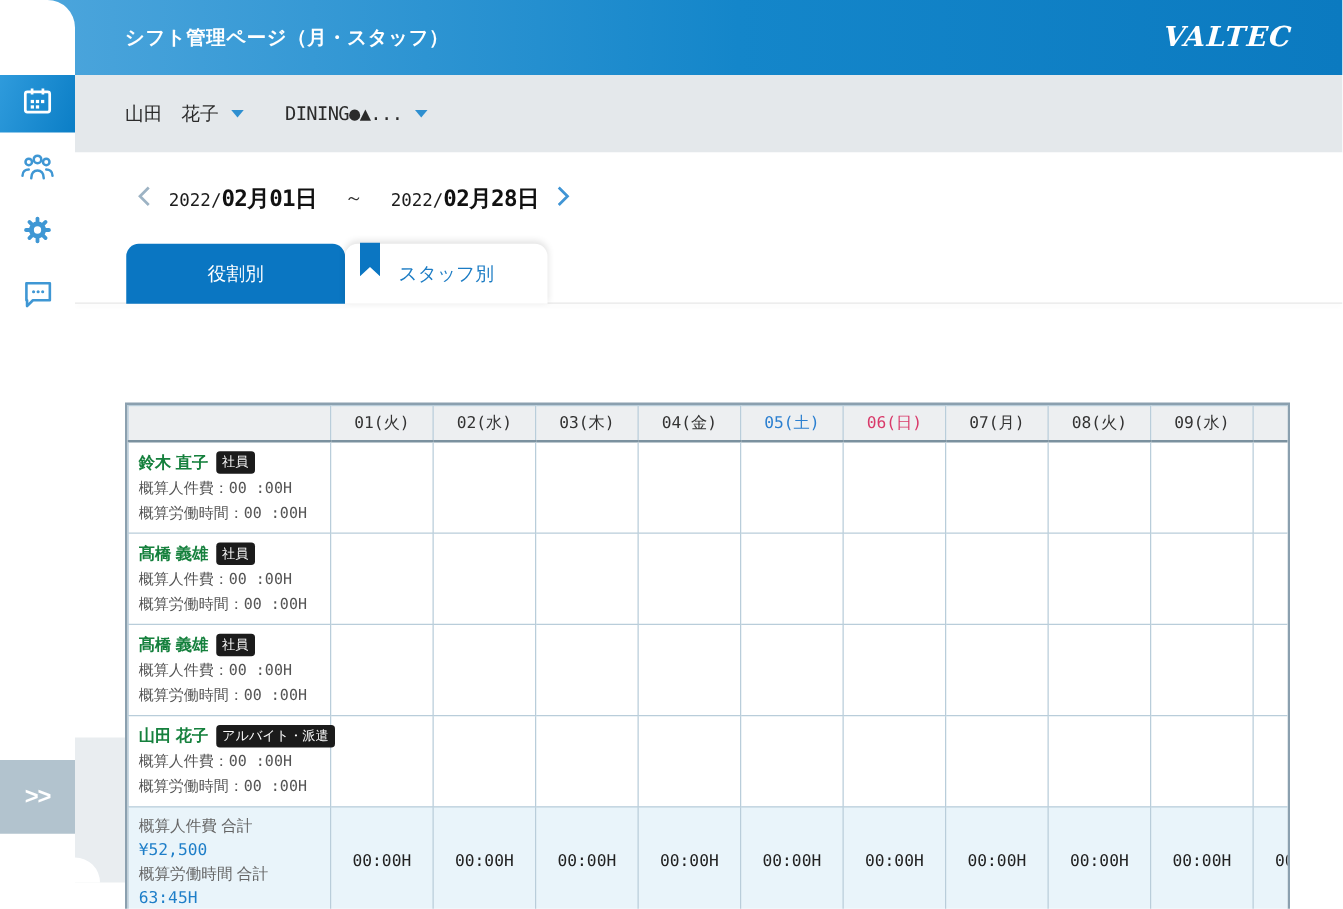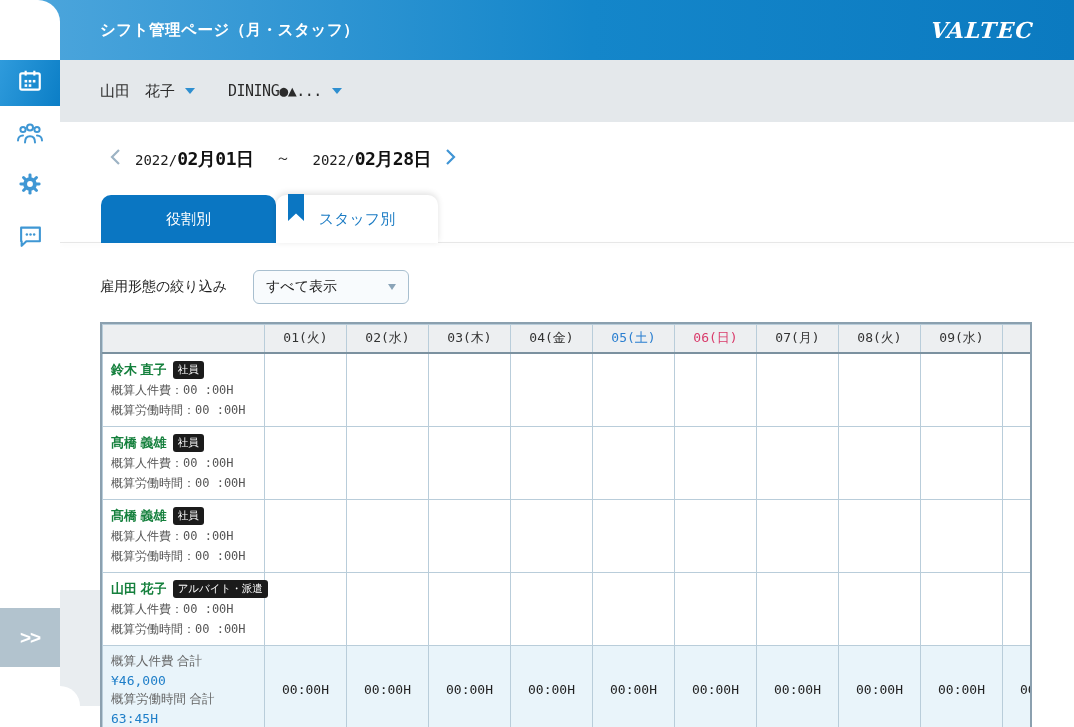--- a/index.html
+++ b/index.html
@@ -216,27 +216,20 @@
       <div class="tab tab-active">
         <span class="tab-bookmark">
           <svg width="16" height="27" viewBox="0 0 16 27">
               <path d="M0 0 h16 v27 l-8 -7.5 -8 7.5 z" fill="#0b76c2"></path>
             </svg>
         </span>
         <span>スタッフ別</span>
       </div>
     </div>
 
-    <div class="filter-row">
-      <span class="filter-label">雇用形態の絞り込み</span>
-      <div class="select">
-        <span class="select-value">すべて表示</span>
-        <span class="caret"></span>
-      </div>
-    </div>
 
     <div class="table-wrap">
       <div class="t-clip">
         <table>
           <colgroup>
             <col class="c-staff">
               <col class="c-day">
               <col class="c-day">
               <col class="c-day">
               <col class="c-day">
@@ -341,21 +334,21 @@
                 <td></td>
                 <td></td>
                 <td></td>
                 <td></td>
             </tr>
           </tbody>
           <tfoot>
             <tr>
               <td class="total-cell">
                 <div class="total-label">概算人件費 合計</div>
-                <div class="total-value">¥46,000</div>
+                <div class="total-value">¥52,500</div>
                 <div class="total-label">概算労働時間 合計</div>
                 <div class="total-value">63:45H</div>
               </td>
               <td class="day-total">00:00H</td>
               <td class="day-total">00:00H</td>
               <td class="day-total">00:00H</td>
               <td class="day-total">00:00H</td>
               <td class="day-total">00:00H</td>
               <td class="day-total">00:00H</td>
               <td class="day-total">00:00H</td>

